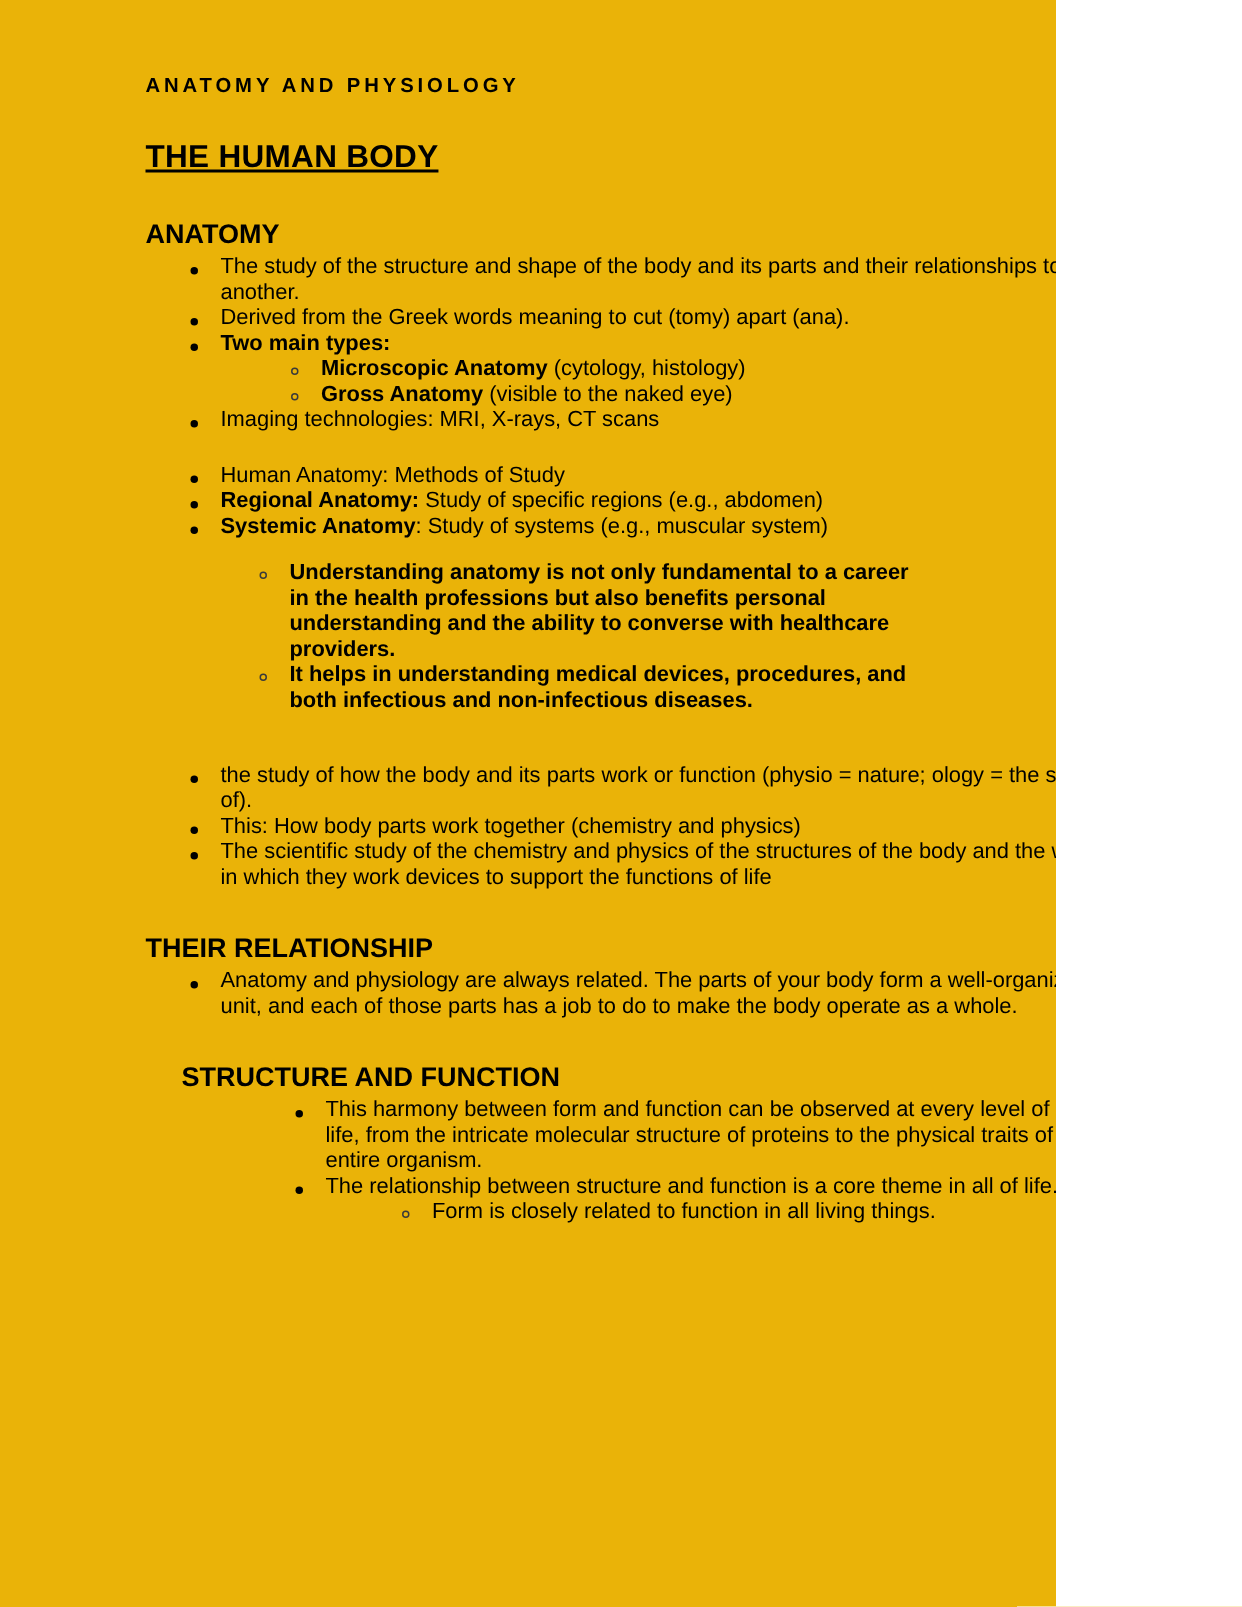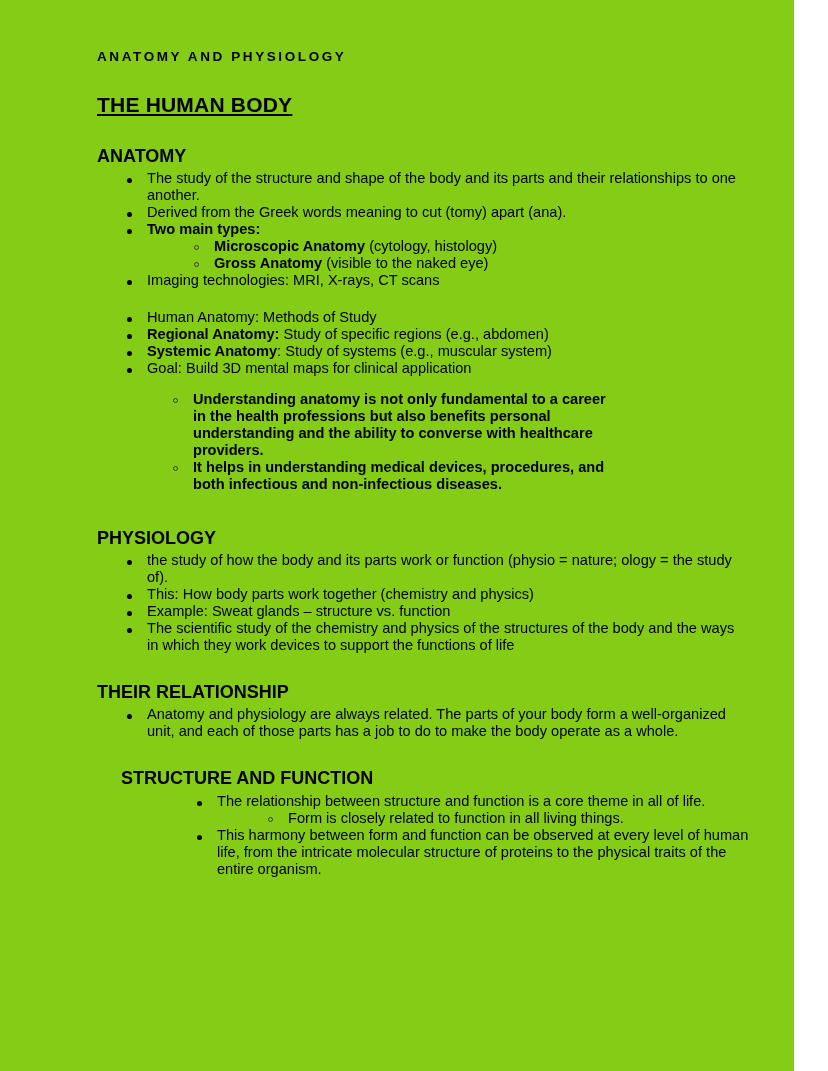--- a/index.html
+++ b/index.html
@@ -8,23 +8,23 @@
     padding: 0;
     background: #ffffff;
   }
   body {
     font-family: "Liberation Sans", sans-serif;
     color: #000000;
     -webkit-font-smoothing: antialiased;
   }
   .page {
     position: relative;
-    width: 794px;
+    width: 704px;
     height: 1071px;
-    background: #84cc16;
+    background: #eab308;
     overflow: hidden;
     box-sizing: border-box;
   }
   .content {
     position: absolute;
     left: 97px;
     top: 48px;
     width: 640px;
   }
 
@@ -143,56 +143,53 @@
         <ul class="lvl2">
           <li class="item"><b>Microscopic Anatomy</b><span> (cytology, histology)</span></li>
           <li class="item"><b>Gross Anatomy</b><span> (visible to the naked eye)</span></li>
         </ul>
       </li>
       <li class="item">Imaging technologies: MRI, X-rays, CT scans</li>
       <li class="gap-line"></li>
       <li class="item">Human Anatomy: Methods of Study</li>
       <li class="item"><b>Regional Anatomy:</b><span> Study of specific regions (e.g., abdomen)</span></li>
       <li class="item"><b>Systemic Anatomy</b><span>: Study of systems (e.g., muscular system)</span></li>
-      <li class="item">Goal: Build 3D mental maps for clinical application</li>
     </ul>
 
     <div class="spacer-sm"></div>
 
     <ul class="lvl2 standalone">
       <li class="item">Understanding anatomy is not only fundamental to a career in the health professions but also benefits personal understanding and the ability to converse with healthcare providers.</li>
       <li class="item">It helps in understanding medical devices, procedures, and both infectious and non-infectious diseases.</li>
     </ul>
 
     <div class="spacer-lg"></div>
 
-    <div class="section-heading">PHYSIOLOGY</div>
     <ul class="lvl1">
       <li class="item">the study of how the body and its parts work or function (physio = nature; ology = the study of).</li>
       <li class="item">This: How body parts work together (chemistry and physics)</li>
-      <li class="item">Example: Sweat glands – structure vs. function</li>
       <li class="item">The scientific study of the chemistry and physics of the structures of the body and the ways in which they work devices to support the functions of life</li>
     </ul>
 
     <div class="spacer-md"></div>
 
     <div class="section-heading">THEIR RELATIONSHIP</div>
     <ul class="lvl1">
       <li class="item"> Anatomy and physiology are always related. The parts of your body form a well-organized unit, and each of those parts has a job to do to make the body operate as a whole.</li>
     </ul>
 
     <div class="spacer-md"></div>
 
     <div class="block-indent">
       <div class="section-heading">STRUCTURE AND FUNCTION</div>
       <ul class="lvl1">
+        <li class="item">This harmony between form and function can be observed at every level of human life, from the intricate molecular structure of proteins to the physical traits of the entire organism.</li>
         <li class="item">
           <span>The relationship between structure and function is a core theme in all of life.</span>
           <ul class="lvl2">
             <li class="item">Form is closely related to function in all living things.</li>
           </ul>
         </li>
-        <li class="item">This harmony between form and function can be observed at every level of human life, from the intricate molecular structure of proteins to the physical traits of the entire organism.</li>
       </ul>
     </div>
 
   </div>
 </div>
 
 </body></html>

